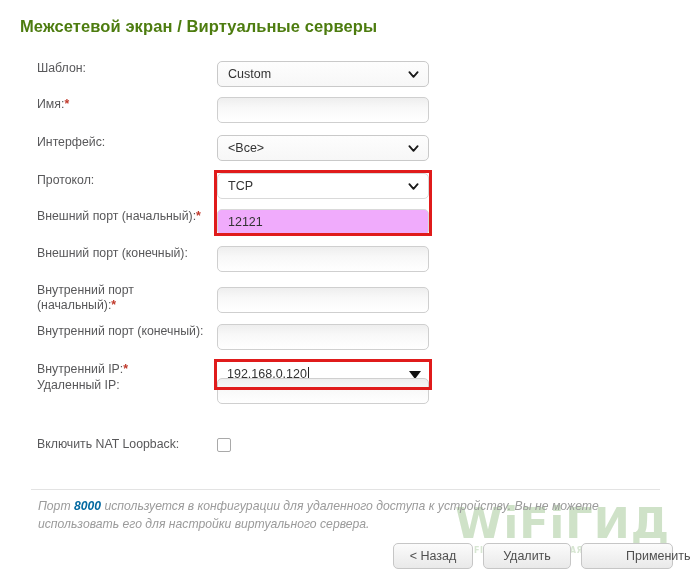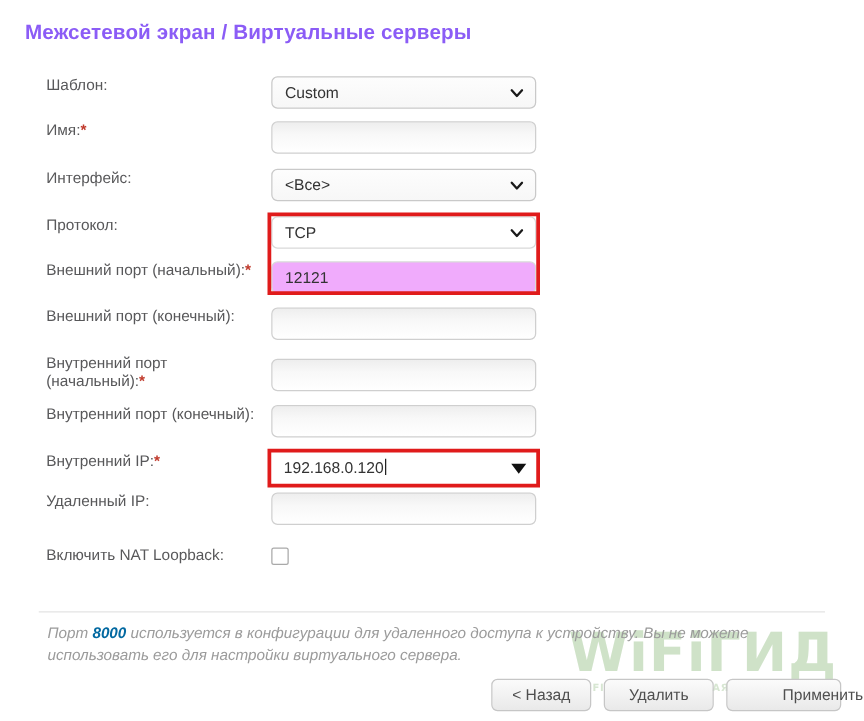--- a/index.html
+++ b/index.html
@@ -57,21 +57,21 @@
     height: 577px;
     z-index: 1;
   }
 
   #page-title {
     position: absolute;
     left: 20px;
     top: 17px;
     font-size: 16.5px;
     font-weight: bold;
-    color: #8b5cf6;
+    color: #4d7c0f;
     letter-spacing: 0.1px;
     white-space: nowrap;
   }
 
   
   .form-row {
     position: absolute;
     left: 0;
     width: 691px;
     height: 28px;
@@ -301,21 +301,21 @@
     <div class="field-label">
       <span>Внутренний IP:</span><span class="req">*</span>
     </div>
     <div class="ctl plain-white" style="border:none; background:#ffffff;">
       <span>192.168.0.120</span><span class="caret"></span>
       <span class="tri"></span>
     </div>
   </div>
   <div class="hl" style="left:214px; top:359px; width:218px; height:31px;"></div>
 
-  <div class="form-row" style="top:394px;">
+  <div class="form-row" style="top:378px;">
     <div class="field-label">
       <span>Удаленный IP:</span>
     </div>
     <div class="ctl">
       <span></span>
     </div>
   </div>
 
   <div class="form-row" style="top:437px;">
     <div class="field-label" style="width:180px;">

